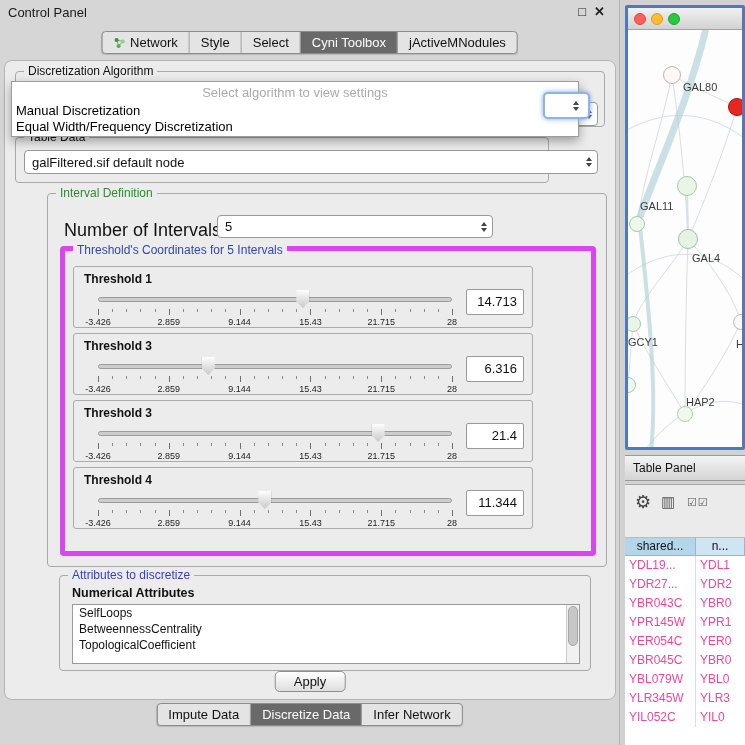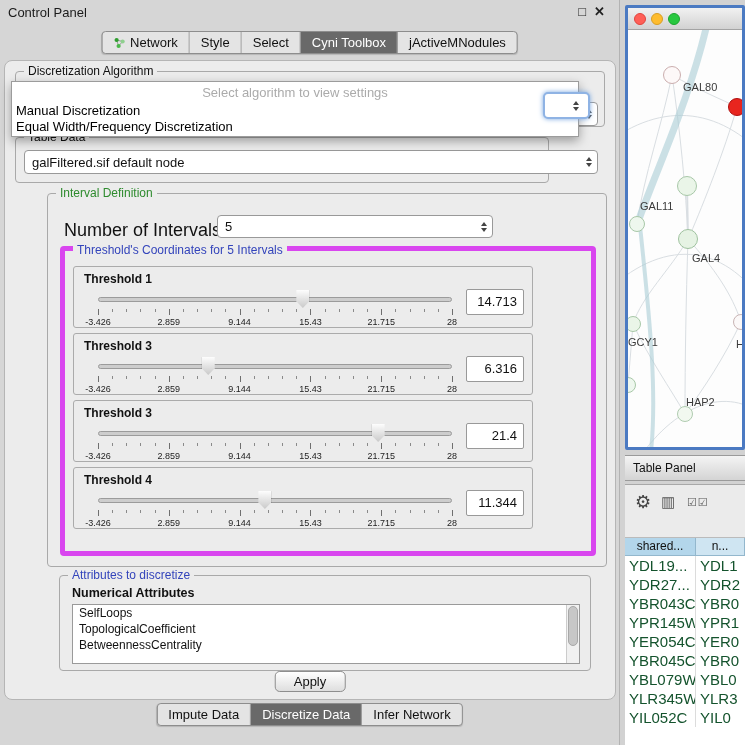--- a/index.html
+++ b/index.html
@@ -94,21 +94,21 @@
   .ticon{position:absolute;color:#444;}
   .ticon.gear{left:10px;top:6px;font-size:18px;}
   .ticon.cols{left:36px;top:8px;font-size:15px;color:#555;}
   .ticon.checks{left:62px;top:11px;font-size:11px;color:#555;letter-spacing:1px;}
   .tbl-grid{position:absolute;left:0;top:52px;right:0;bottom:0;background:#fff;border-top:1px solid #bbb;}
   .tbl-hrow{display:flex;height:18px;}
   .tbl-hcell{font-size:12px;text-align:center;line-height:17px;border-right:1px solid #93b7cd;border-bottom:1px solid #93b7cd;white-space:nowrap;overflow:hidden;}
   .tbl-hcell.c0{width:71px;background:#b3d6eb;}
   .tbl-hcell.c1{flex:1;background:#cfe5f2;}
   .tbl-row{display:flex;height:19px;line-height:19px;}
-  .tbl-cell{font-size:15px;padding-left:4px;white-space:nowrap;overflow:hidden;color:#14532d;}
+  .tbl-cell{font-size:12px;padding-left:4px;white-space:nowrap;overflow:hidden;color:#ec4899;}
   .tbl-cell.c0{width:71px;border-right:1px solid #dcdcdc;}
   .tbl-cell.c1{flex:1;}
 </style>
 </head>
 <body>
 
 <div class="screen">
 
   <div class="cp-window">
     <span class="cp-title">Control Panel</span>
@@ -375,22 +375,22 @@
             </div>
         </div>
       </div>
 
       <div class="group attr-group">
         <span class="group-title blue">Attributes to discretize</span>
         <div class="attr-sub">Numerical Attributes</div>
         <div class="attr-list">
           <div id="attr-items">
               <div class="attr-item">SelfLoops</div>
+              <div class="attr-item">BetweennessCentrality</div>
               <div class="attr-item">TopologicalCoefficient</div>
-              <div class="attr-item">BetweennessCentrality</div>
             </div>
           <div class="sb">
               <div class="sb-thumb"></div>
             </div>
         </div>
       </div>
 
       <button class="apply-btn">Apply</button>
     </div>
 

